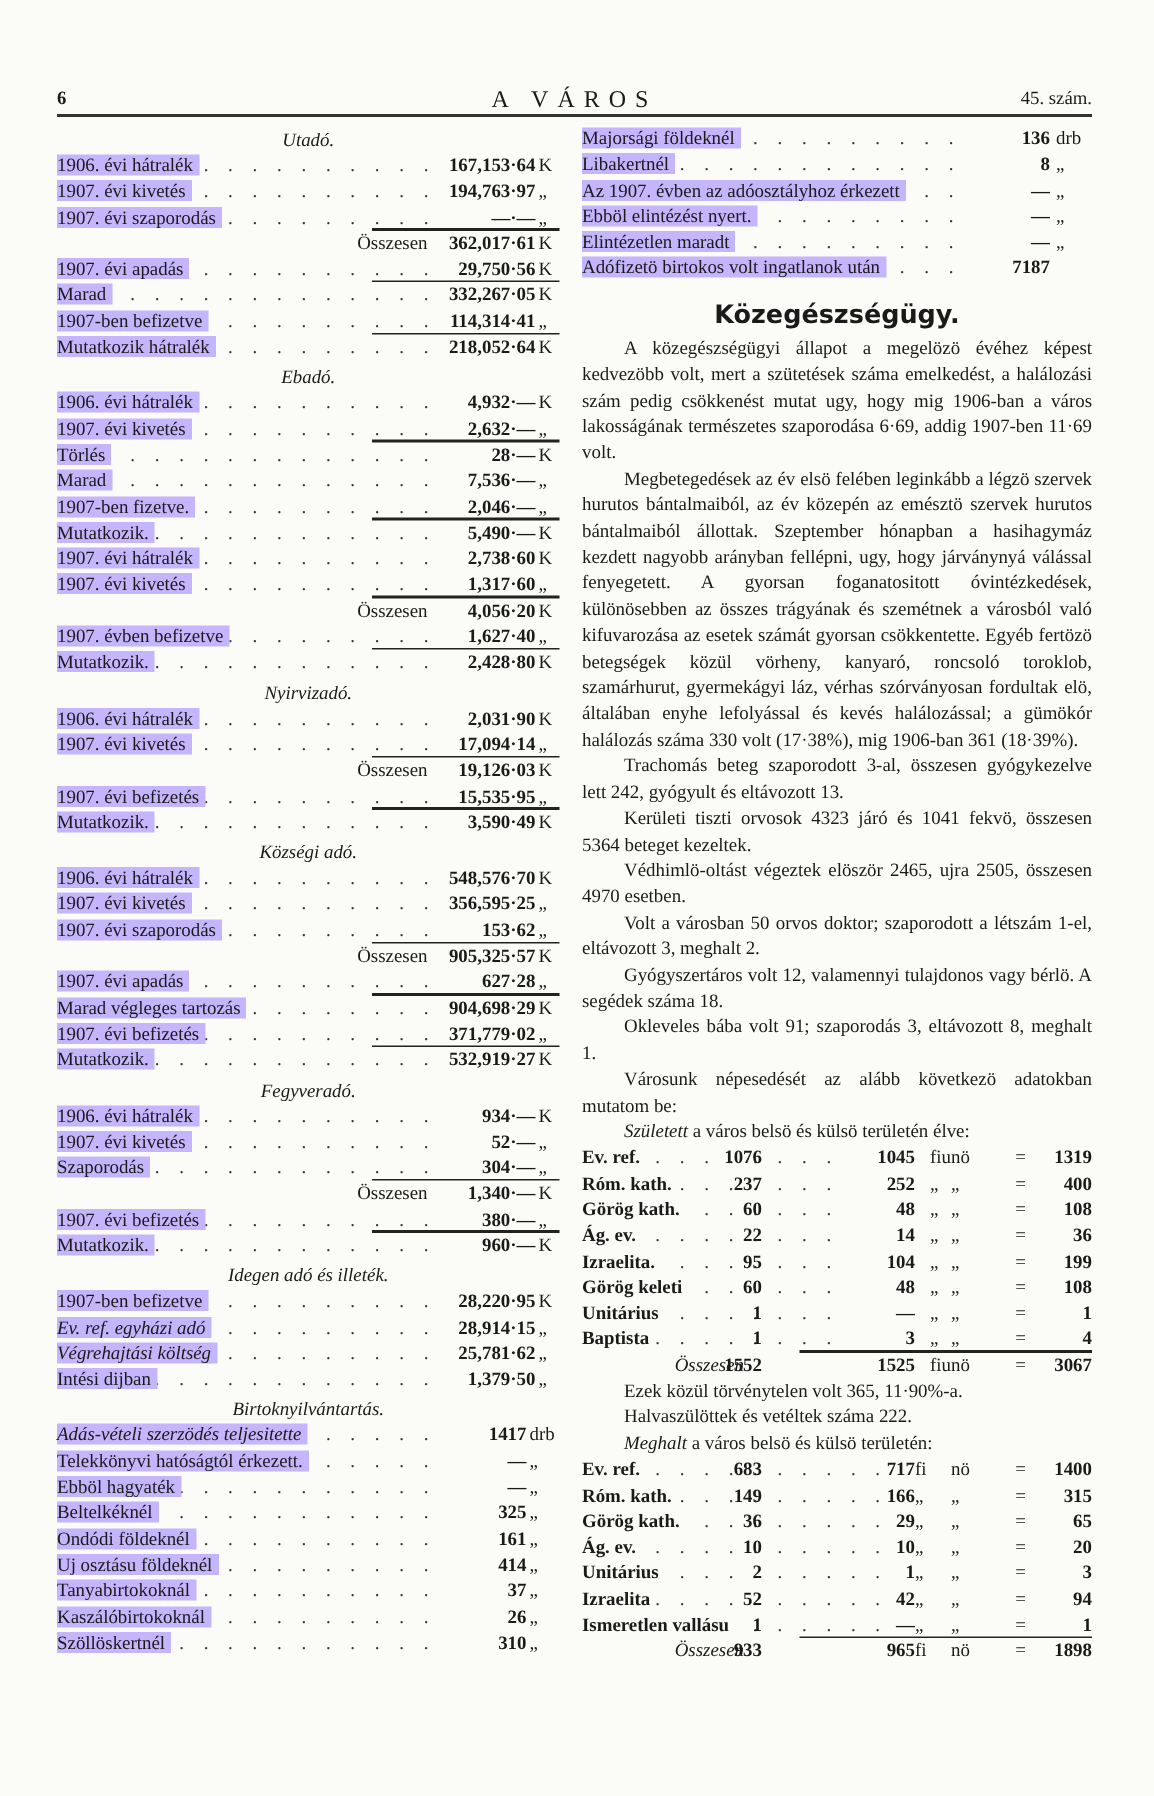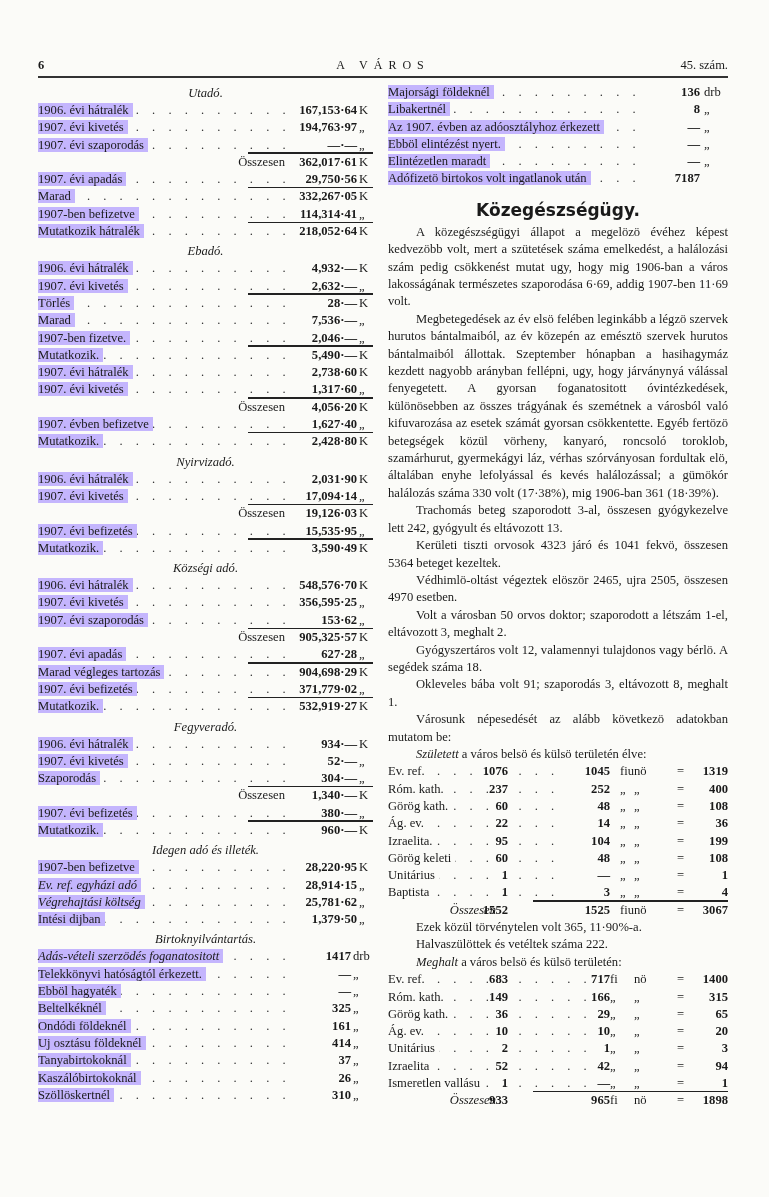--- a/index.html
+++ b/index.html
@@ -8,21 +8,21 @@
     background: #fbfbf8;
     color: #1a1a1a;
     font-family: "Liberation Serif", "DejaVu Serif", serif;
     font-size: 12.6px;
     position: relative;
   }
   .header {
     position: absolute; left: 38px; top: 58px; width: 690px; height: 16px;
   }
   .header .pageno { position: absolute; left: 0; top: 0; font-weight: bold; font-size: 12.5px; }
-  .header .title { position: absolute; left: 0; right: 0; top: 0; text-align: center; letter-spacing: 6px; font-size: 12px; }
+  .header .title { position: absolute; left: 0; right: 0; top: 0; text-align: center; letter-spacing: 6px; font-size: 16px; }
   .header .issue { position: absolute; right: 0; top: 0; font-size: 12.5px; }
   .rule-top { position: absolute; left: 38px; top: 76px; width: 690px; height: 2px; background: #333; }
 
   .col { position: absolute; top: 82px; }
   .col-left { left: 38px; width: 335px; }
   .col-right { left: 388px; width: 340px; }
 
   .section-title { text-align: center; font-style: italic; height: 18px; line-height: 18px; margin-top: 2px; }
   .row { position: relative; height: 17.3px; line-height: 17.3px; white-space: nowrap; }
   .row .lbl { position: absolute; left: 0; }
@@ -36,21 +36,21 @@
   .row.ruled::after { content: ""; position: absolute; right: 0; bottom: 0; width: 125px; height: 1.5px; background: #222; }
 
   .col-right .row .val { right: 28px; }
   .col-right .row .unit { width: 24px; }
   .col-right .row .dots { right: 80px; }
 
   .h2 { text-align: center; font-weight: bold; font-family: "DejaVu Sans", sans-serif; font-size: 17px; margin-top: 12px; margin-bottom: 4px; }
   .para { text-align: justify; line-height: 17.4px; text-indent: 28px; margin: 0; }
 
   .pop-row { position: relative; height: 17.3px; line-height: 17.3px; white-space: nowrap; }
-  .pop-row .lbl { position: absolute; left: 0; background: #fbfbf8; padding-right: 4px; z-index: 1; }
+  .pop-row .lbl { position: absolute; left: 0; background: #fbfbf8; padding-right: 4px; z-index: 1; font-weight: bold; }
   .pop-row .dots { position: absolute; left: 0; width: 170px; overflow: hidden; letter-spacing: 5px; color: #333; }
   .pop-row .dots::before { content: ". . . . . . . . . . . . . . . . . . . . . . . . ."; }
   .pop-row .m { position: absolute; right: 220px; text-align: right; font-weight: bold; }
   .pop-row .mu { position: absolute; left: 128px; width: 18px; text-align: left; }
   .pop-row .f { position: absolute; right: 118px; text-align: right; font-weight: bold; }
   .pop-row .fu { position: absolute; right: 72px; width: 22px; text-align: left; }
   .pop-row .eq { position: absolute; right: 44px; }
   .pop-row .t { position: absolute; right: 0; text-align: right; font-weight: bold; }
   .pop-row.ruled::after { content: ""; position: absolute; right: 0; bottom: 0; width: 195px; height: 1.5px; background: #222; }
   .pop-row .tl { position: absolute; right: 232px; font-style: italic; }
@@ -326,21 +326,21 @@
   <div class="row">
       <span class="dots"></span>
       <span class="lbl"><span class="lbl-bg">Intési dijban</span></span>
       <span class="val">1,379·50</span>
       <span class="unit">„</span>
     </div>
 
   <div class="section-title">Birtoknyilvántartás.</div>
   <div class="row">
       <span class="dots"></span>
-      <span class="lbl it"><span class="lbl-bg">Adás-vételi szerzödés foganatositott</span></span>
+      <span class="lbl it"><span class="lbl-bg">Adás-vételi szerzödés teljesitette</span></span>
       <span class="val" style="right:22px">1417</span>
       <span class="unit" style="width:20px">drb</span>
     </div>
   <div class="row">
       <span class="dots"></span>
       <span class="lbl"><span class="lbl-bg">Telekkönyvi hatóságtól érkezett.</span></span>
       <span class="val" style="right:22px">—</span>
       <span class="unit" style="width:20px">„</span>
     </div>
   <div class="row">

